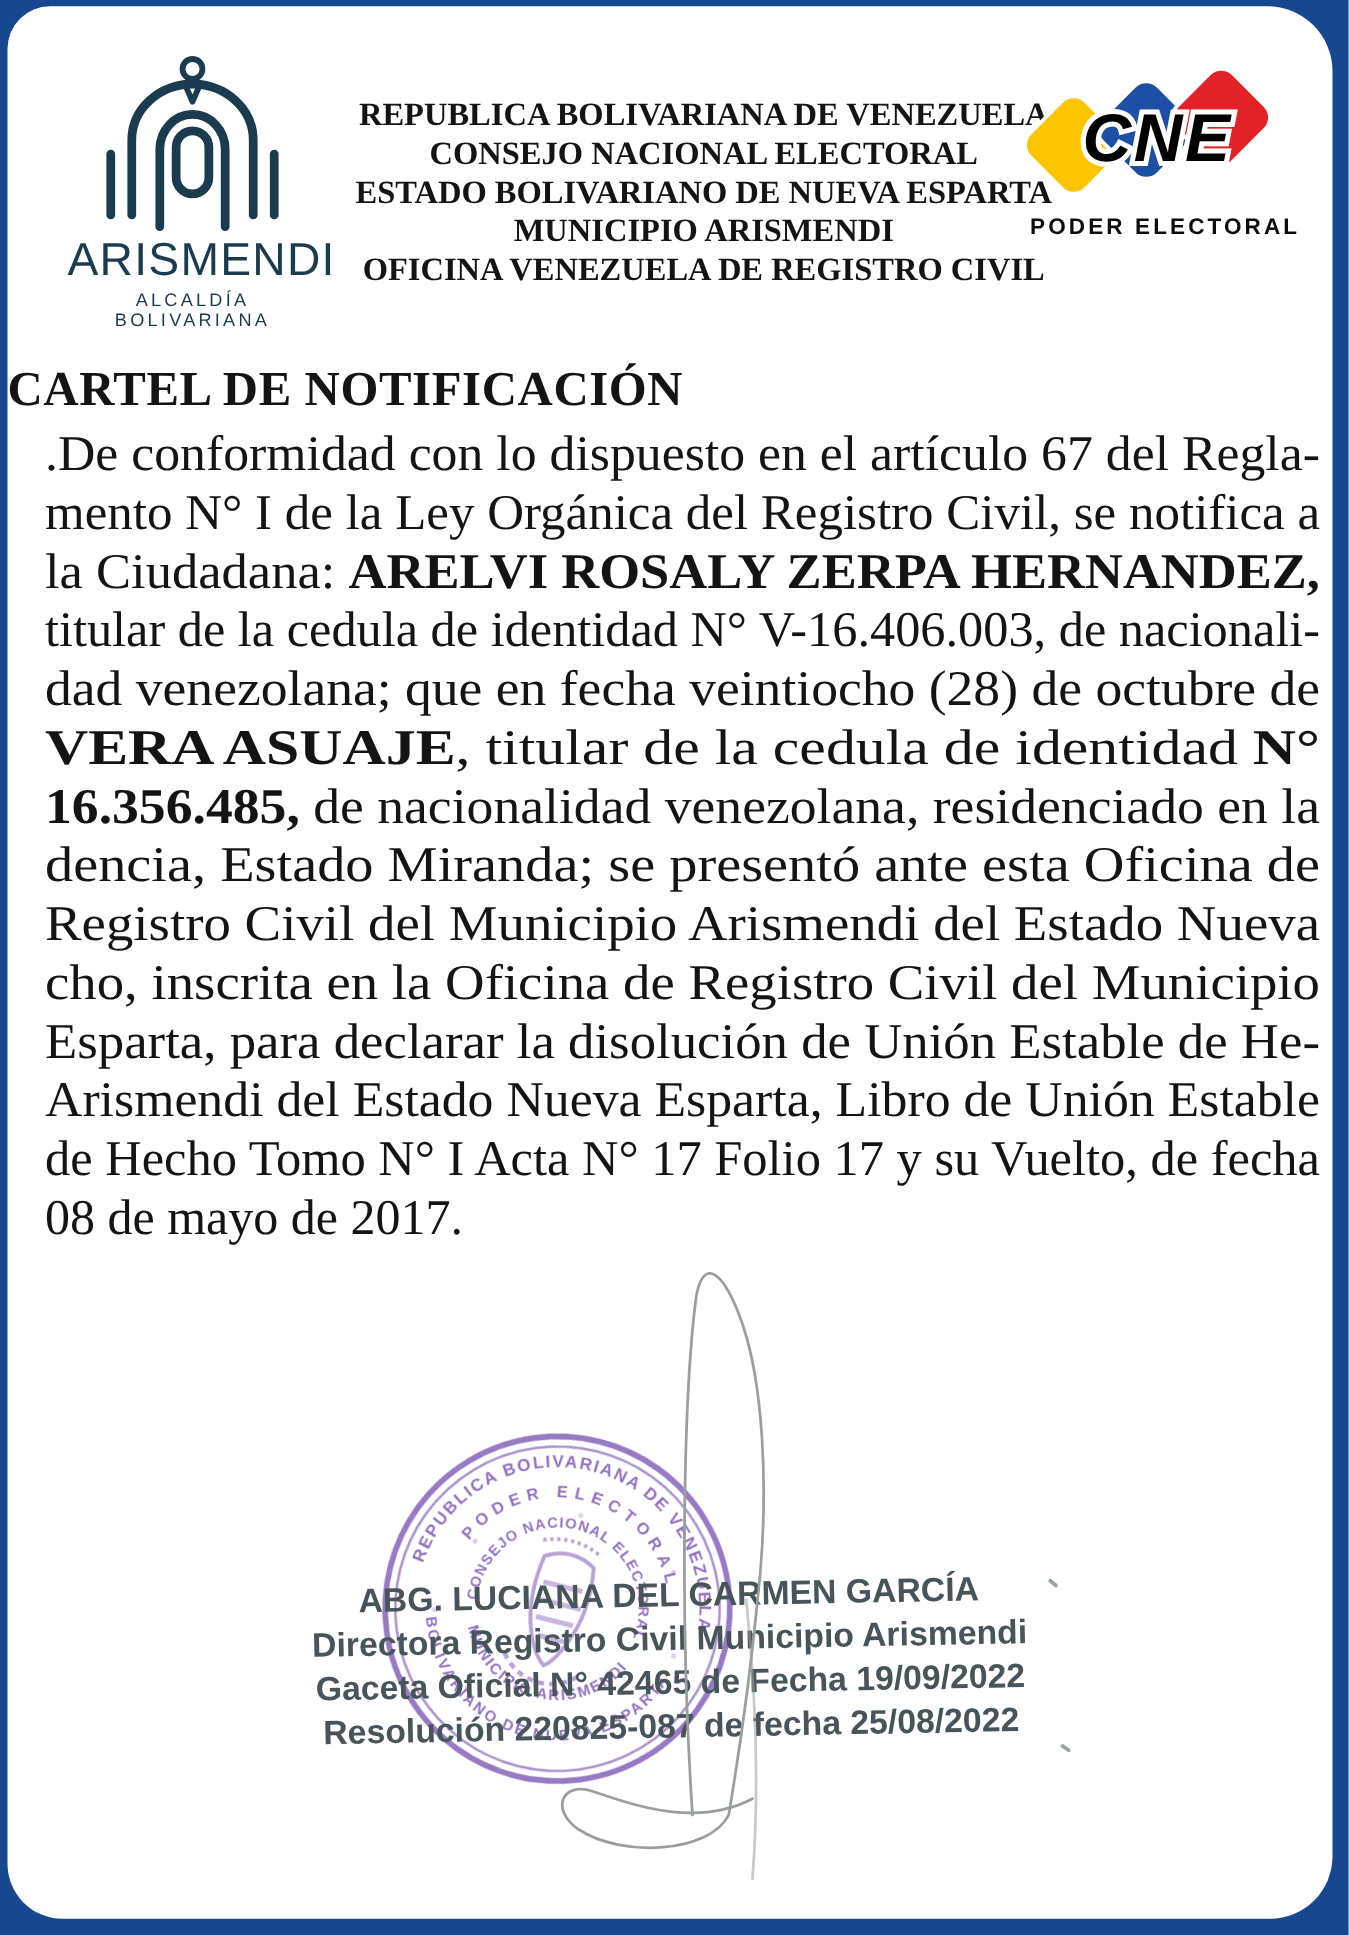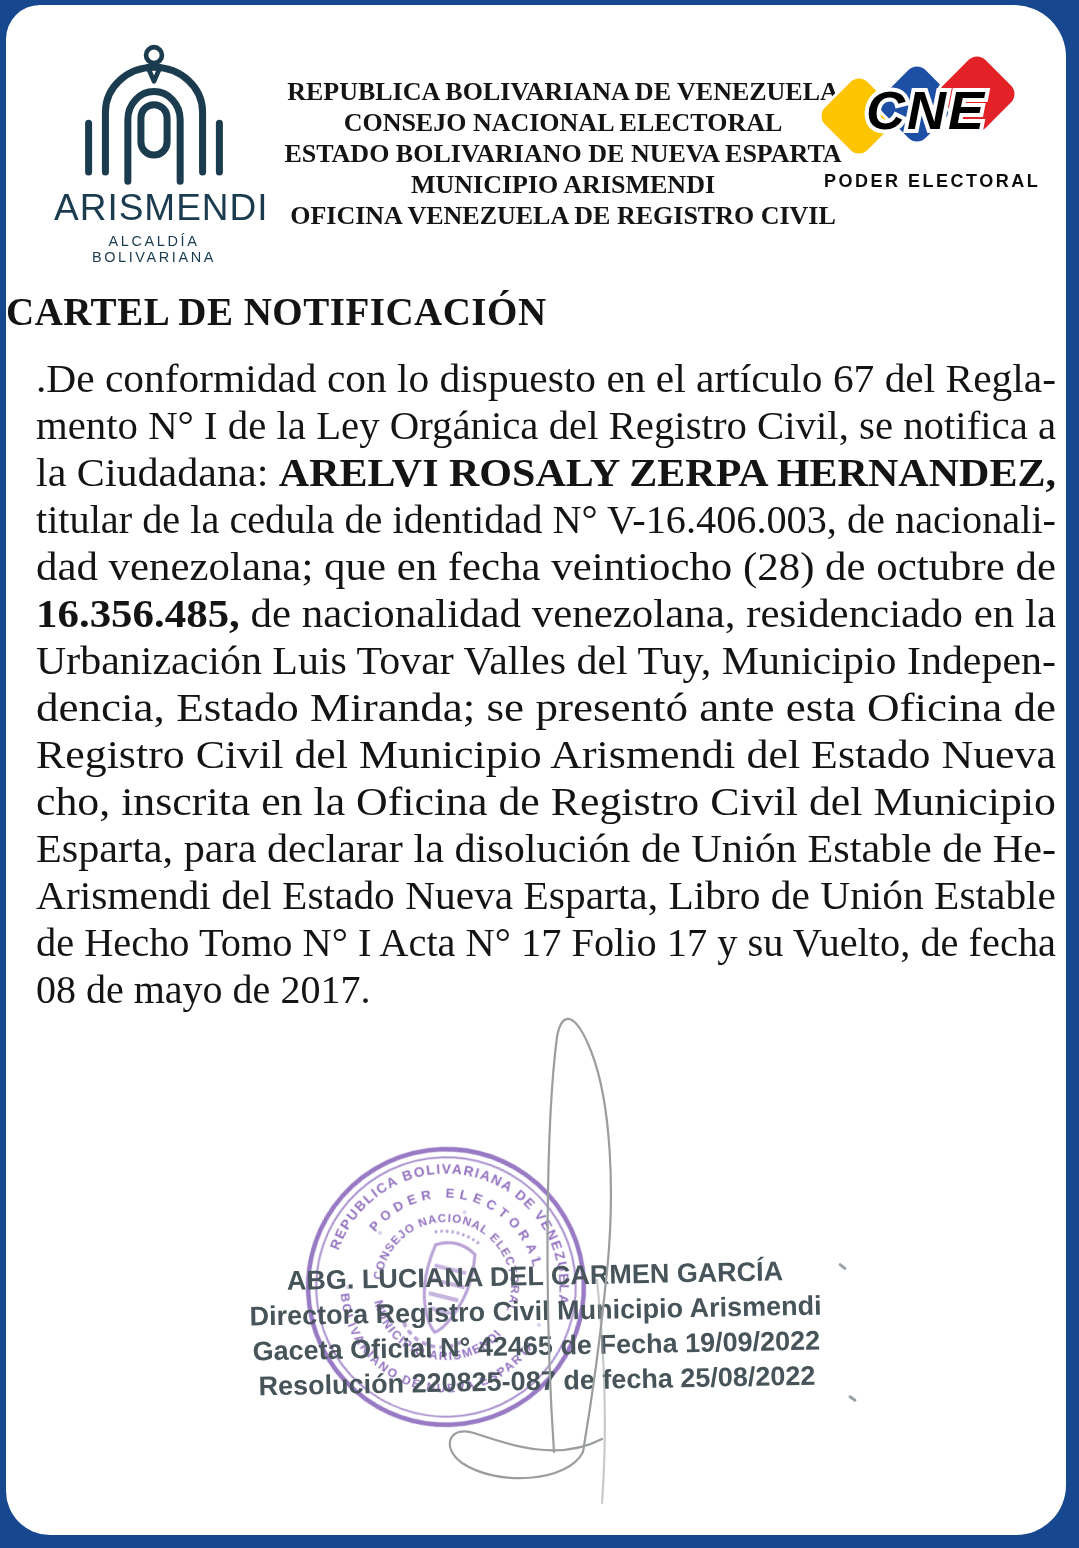--- a/index.html
+++ b/index.html
@@ -26,21 +26,21 @@
   .cne .dr { left:120px; top:14px; background:var(--cne_red);    z-index:3; }
   .cne-word { position:absolute; left:12px; top:34px; width:180px; height:62px; z-index:4; }
   .cne-sub { position:absolute; left:0; top:124px; width:100%; text-align:center; z-index:4;
              font-family:"Liberation Sans", sans-serif; font-weight:bold; font-size:18px;
              letter-spacing:2.5px; color:#0c0c0c; white-space:nowrap; }
 
   
   .title { position:absolute; left:0; top:284px; width:100%; text-align:left;
            font-size:39px; font-weight:bold; letter-spacing:.5px; color:var(--ink); }
 
-  .body-text { position:absolute; left:30px; top:350px; width:1020px; color:var(--ink); }
+  .body-text { position:absolute; left:30px; top:334px; width:1020px; color:var(--ink); }
   .body-line { height:47px; line-height:47px; font-size:40px; white-space:nowrap; }
   .body-line .ln { display:inline-block; white-space:nowrap; transform-origin:left center; }
   .body-line .b { font-weight:bold; }
 
   
   .stamp { position:absolute; left:292px; top:1134px; width:296px; height:296px;
            transform:rotate(14deg); filter:blur(.3px); z-index:1; }
   .sig-block { position:absolute; left:0; top:1254px; width:100%; text-align:center;
                transform:rotate(-1.1deg); z-index:2; }
   .sig-line { font-family:"Liberation Sans", sans-serif; font-weight:bold; font-size:27px;
@@ -92,22 +92,22 @@
     </div>
 
     <h1 class="title">CARTEL DE NOTIFICACIÓN</h1>
 
     <div class="body-text">
         <div class="body-line"><span class="ln" style="transform: scaleX(1.0352);"><span>.De conformidad con lo dispuesto en el artículo 67 del Regla-</span></span></div>
         <div class="body-line"><span class="ln" style="transform: scaleX(1.0195);"><span>mento N° I de la Ley Orgánica del Registro Civil, se notifica a</span></span></div>
         <div class="body-line"><span class="ln" style="transform: scaleX(1.051);"><span>la Ciudadana: </span><span class="b">ARELVI ROSALY ZERPA HERNANDEZ,</span></span></div>
         <div class="body-line"><span class="ln" style="transform: scaleX(1.0064);"><span>titular de la cedula de identidad N° V-16.406.003, de nacionali-</span></span></div>
         <div class="body-line"><span class="ln" style="transform: scaleX(1.0717);"><span>dad venezolana; que en fecha veintiocho (28) de octubre de</span></span></div>
+        <div class="body-line"><span class="ln" style="transform: scaleX(1.1964);"><span class="b">VERA ASUAJE</span><span>, titular de la cedula de identidad </span><span class="b">N°</span></span></div>
         <div class="body-line"><span class="ln" style="transform: scaleX(1.0728);"><span class="b">16.356.485,</span><span> de nacionalidad venezolana, residenciado en la</span></span></div>
-        <div class="body-line"><span class="ln" style="transform: scaleX(1.0483);"><span>Urbanización Luis Tovar Valles del Tuy, Municipio Indepen-</span></span></div>
         <div class="body-line"><span class="ln" style="transform: scaleX(1.1268);"><span>dencia, Estado Miranda; se presentó ante esta Oficina de</span></span></div>
         <div class="body-line"><span class="ln" style="transform: scaleX(1.0969);"><span>Registro Civil del Municipio Arismendi del Estado Nueva</span></span></div>
         <div class="body-line"><span class="ln" style="transform: scaleX(1.0957);"><span>cho, inscrita en la Oficina de Registro Civil del Municipio</span></span></div>
         <div class="body-line"><span class="ln" style="transform: scaleX(1.0556);"><span>Esparta, para declarar la disolución de Unión Estable de He-</span></span></div>
         <div class="body-line"><span class="ln" style="transform: scaleX(1.0352);"><span>Arismendi del Estado Nueva Esparta, Libro de Unión Estable</span></span></div>
         <div class="body-line"><span class="ln" style="transform: scaleX(1.0092);"><span>de Hecho Tomo N° I Acta N° 17 Folio 17 y su Vuelto, de fecha</span></span></div>
         <div class="body-line"><span class="ln" style="transform: scaleX(1);"><span>08 de mayo de 2017.</span></span></div>
       </div>
 
     <svg class="stamp" viewBox="0 0 292 292">

